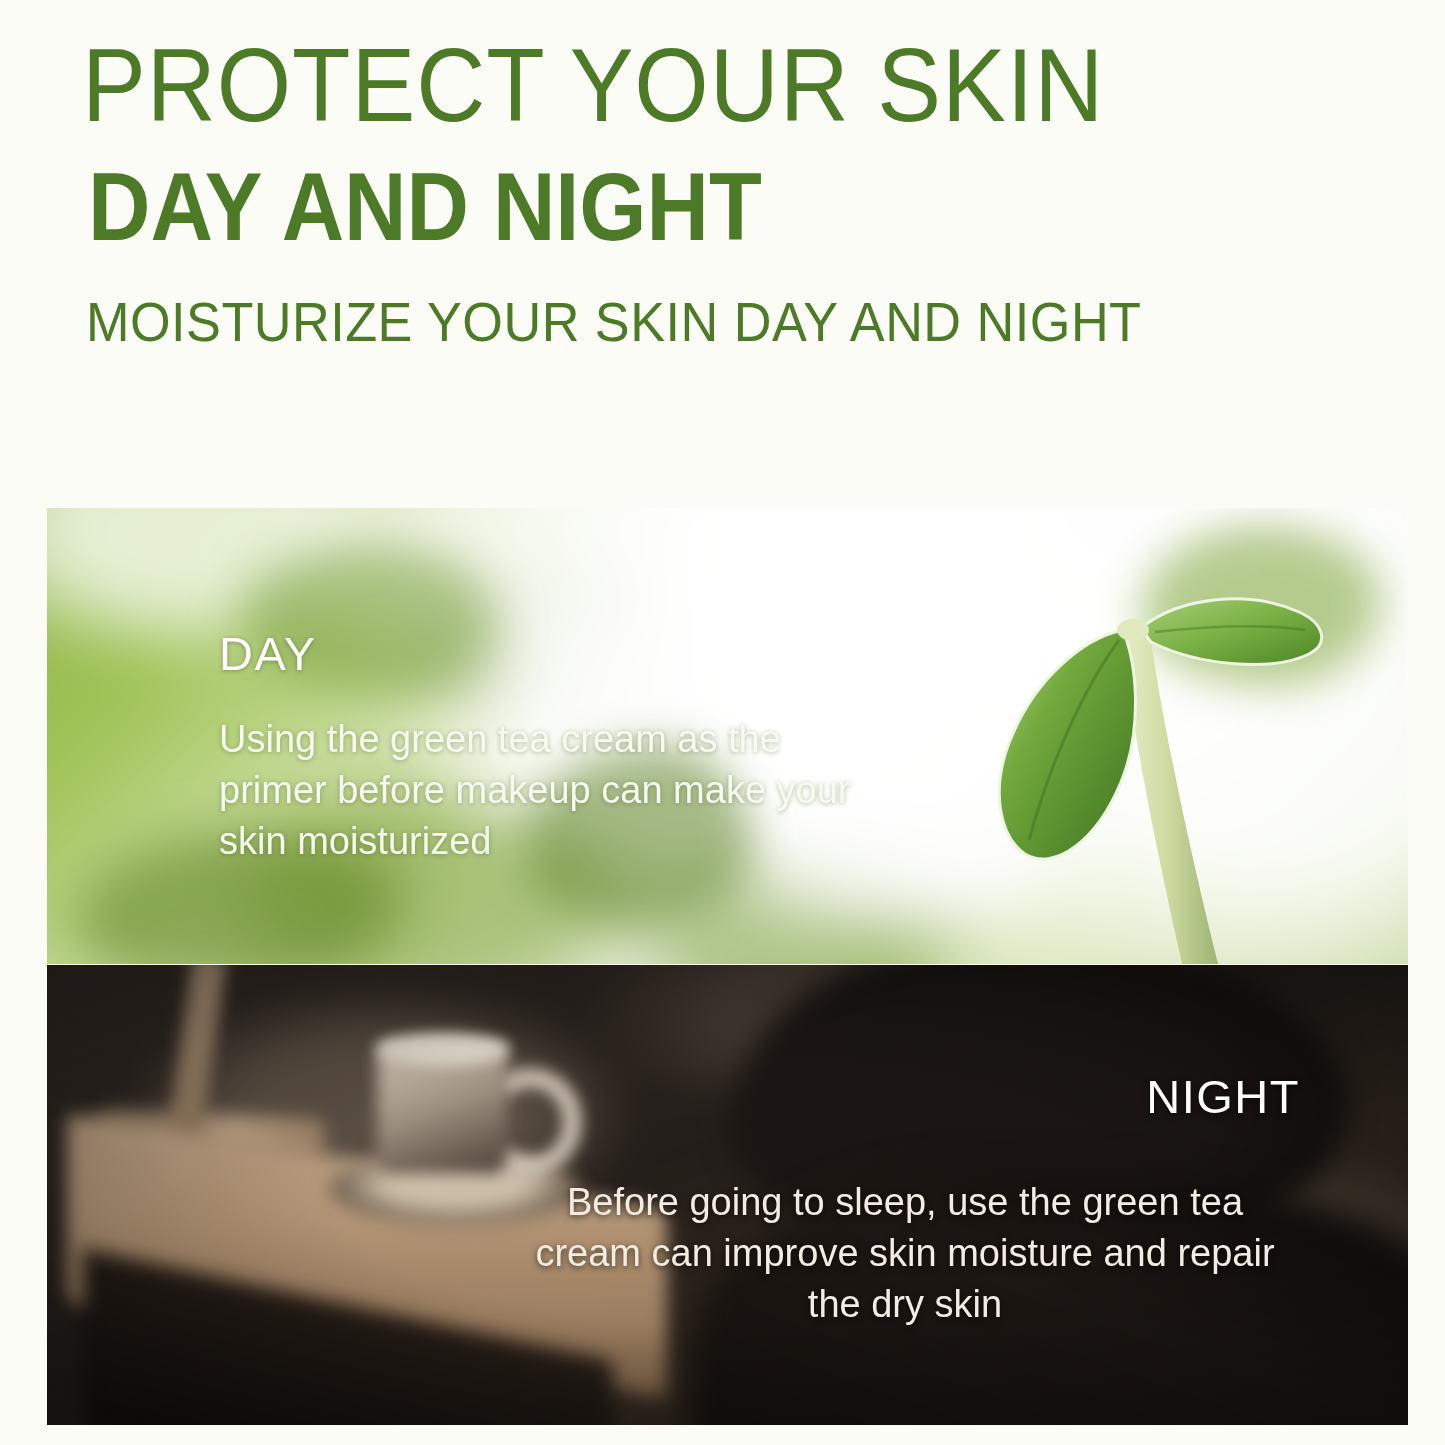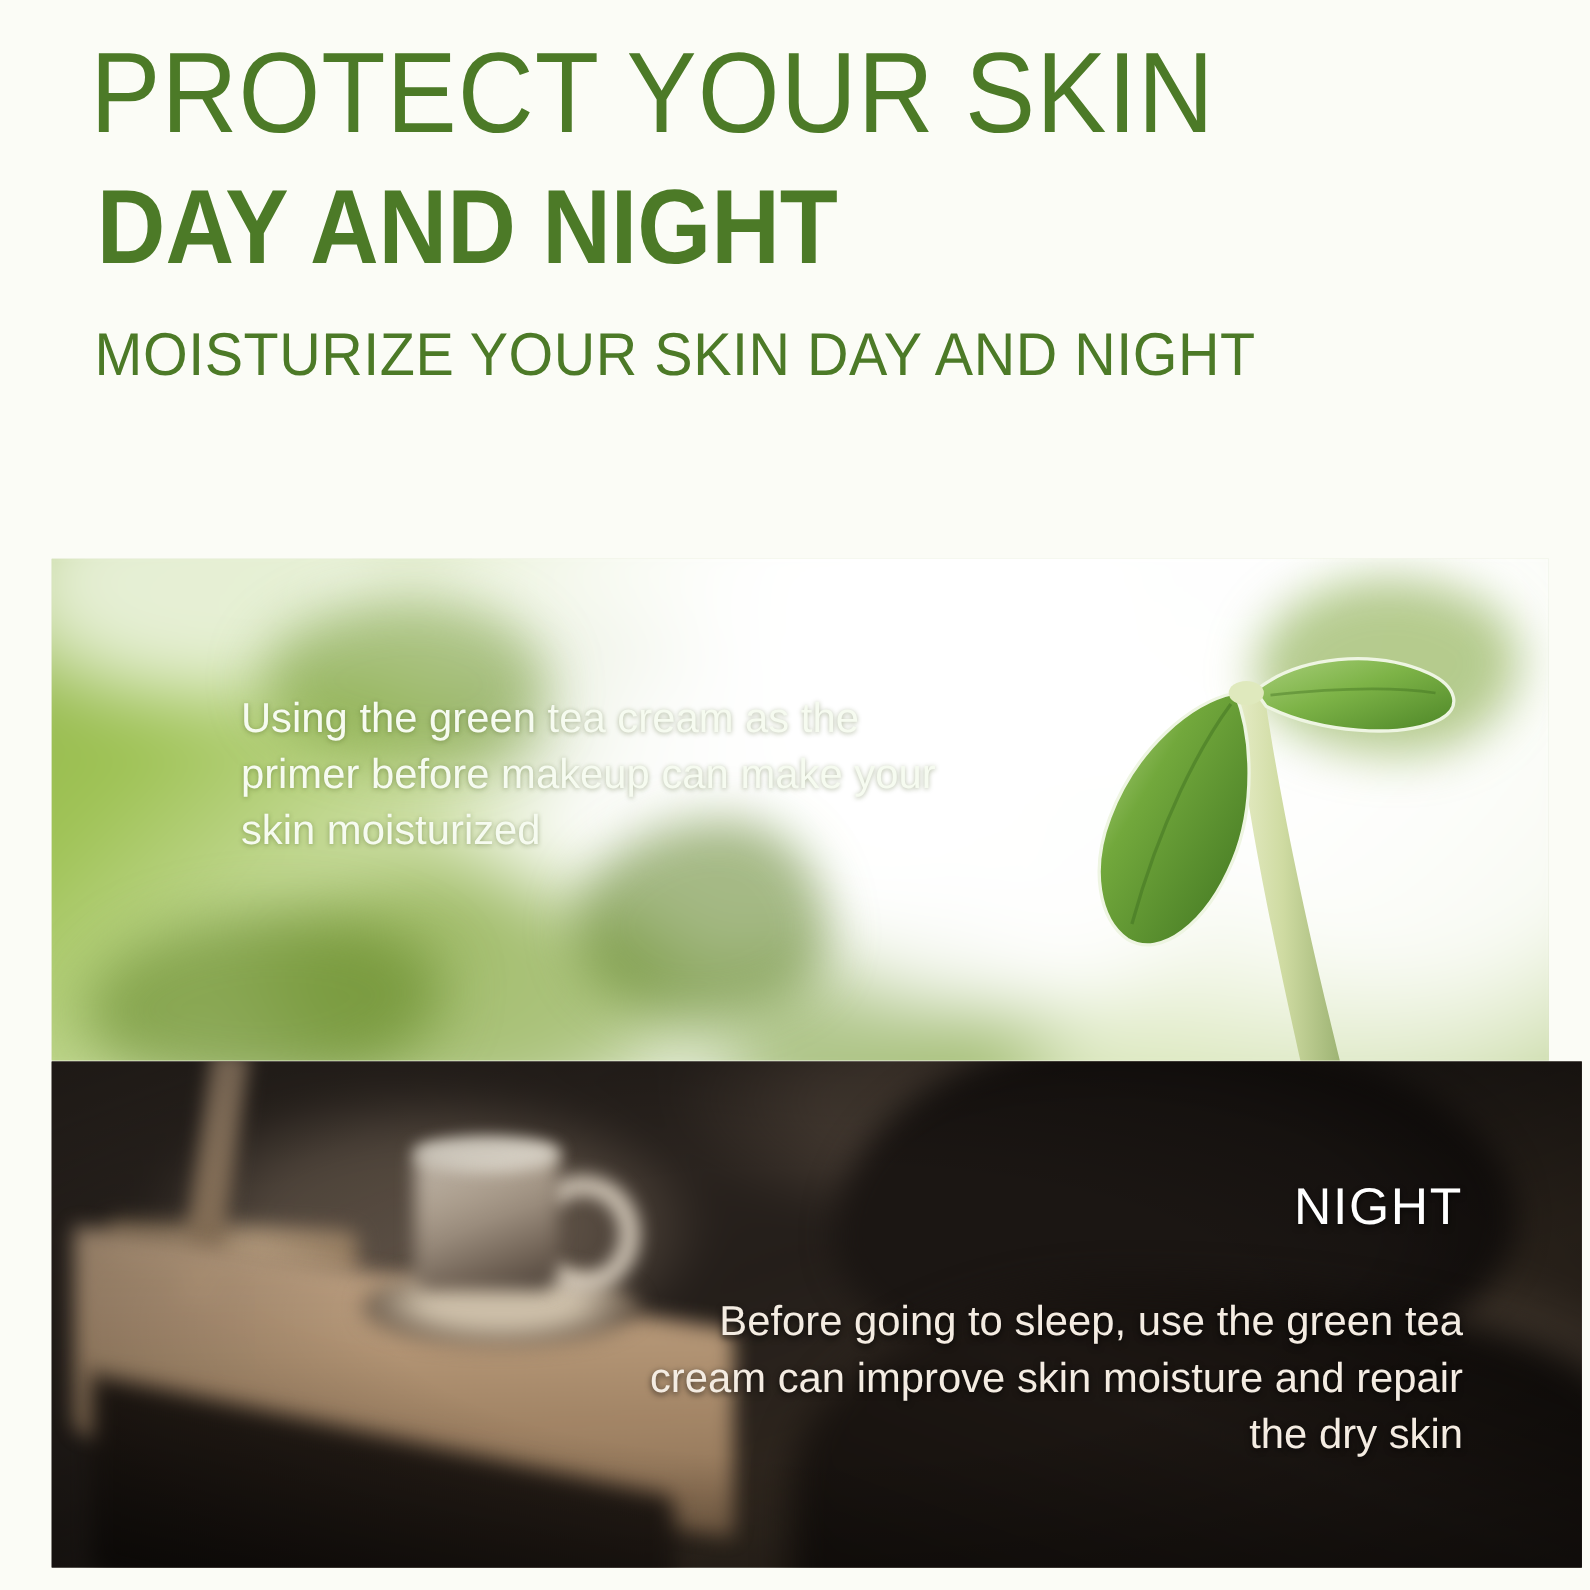--- a/index.html
+++ b/index.html
@@ -79,21 +79,20 @@
   }
   .panel-day {
     top: 508px;
     height: 456px;
     background: #cfd9bb;
   }
   .panel-night {
     top: 965px;
     height: 460px;
     background: #2a2520;
-    padding-left: 30px;
   }
 
   
   .day-bg {
     position: absolute;
     inset: -60px;
     background:
       radial-gradient(circle at 58% 22%, rgba(255,255,255,0.98) 0 16%, rgba(255,255,255,0) 40%),
       radial-gradient(circle at 74% 14%, rgba(255,255,255,0.95) 0 12%, rgba(255,255,255,0) 34%),
       radial-gradient(circle at 88% 40%, rgba(255,255,255,0.92) 0 14%, rgba(255,255,255,0) 36%),
@@ -320,20 +319,21 @@
     margin: 0 0 54px 0;
     text-shadow: 0 2px 6px rgba(0,0,0,0.6);
   }
   .night-body {
     font-size: 38px;
     line-height: 51px;
     font-weight: 300;
     color: #f4ece2;
     margin: 0;
     text-shadow: 0 2px 6px rgba(0,0,0,0.65);
+    text-align: center;
   }
 </style>
 </head>
 <body>
 
 <div class="poster">
 
   <div class="header">
     <div class="title-main">PROTECT YOUR SKIN</div>
     <div class="title-sub">DAY AND NIGHT</div>
@@ -371,20 +371,21 @@
       <path d="M150 62 C 110 70, 60 112, 36 175 C 18 222, 26 268, 52 286 C 82 304, 124 272, 148 214 C 168 166, 166 102, 150 62 Z" fill="url(#leafL)" stroke="#eef5e2" stroke-width="3"></path>
       <path d="M146 72 C 118 110, 82 178, 56 272" fill="none" stroke="#3c6c1e" stroke-width="3" opacity="0.45"></path>
 
       <path d="M168 60 C 208 28, 276 22, 326 44 C 352 56, 356 76, 336 86 C 300 104, 226 98, 178 74 Z" fill="url(#leafR)" stroke="#eef5e2" stroke-width="3"></path>
       <path d="M182 64 C 236 58, 292 56, 332 62" fill="none" stroke="#3c6c1e" stroke-width="2.5" opacity="0.4"></path>
 
       <ellipse cx="160" cy="62" rx="16" ry="11" fill="#dfe9bd"></ellipse>
     </svg>
 
     <div class="day-text">
+      <div class="day-label">DAY</div>
       <p class="day-body">Using the green tea cream as the primer before makeup can make your skin moisturized</p>
     </div>
   </div>
 
   <div class="panel panel-night">
     <div class="night-bg"></div>
     <div class="night-pillow"></div>
     <div class="night-lamp-base"></div>
     <div class="night-lamp-arm"></div>
     <div class="night-table"></div>

